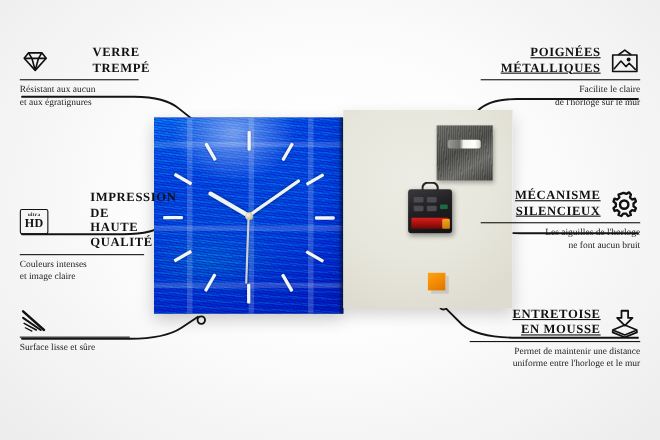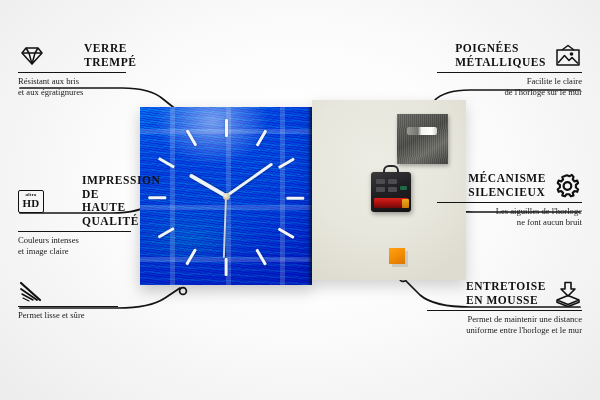--- a/index.html
+++ b/index.html
@@ -105,21 +105,21 @@
   .feature { position:absolute; }
   .feat-head { display:flex; align-items:center; gap:8px; }
   .feat-head.right { justify-content:flex-end; }
   .feat-title {
     font-family:"Liberation Serif", serif;
     font-weight:bold; font-size:11.5px; line-height:13.5px;
     letter-spacing:.55px; color:#111; text-transform:uppercase;
     white-space:pre-line;
     margin-left:30px;
   }
-  .feat-title.ra { text-align:left; }
+  .feat-title.ra { text-align:right;text-decoration:underline; }
   .rule { height:1.4px; background:#141414; margin-top:3px; }
   .feat-sub {
     font-family:"Liberation Serif", serif;
     font-size:8.6px; line-height:10.6px; color:#1b1b1b; margin-top:3px;
     white-space:pre-line;
   }
   .feat-sub.ra { text-align:right; }
   .icon { flex:0 0 auto; display:block; }
 
   .hd-box {
@@ -212,21 +212,21 @@
       <svg class="icon" width="28" height="22" viewBox="0 0 28 22">
         <g fill="none" stroke="#111" stroke-width="1.5" stroke-linejoin="round">
           <path d="M4,8 L8,3 L20,3 L24,8 L14,19 Z"></path>
           <path d="M4,8 L24,8 M8,3 L11,8 L14,19 M20,3 L17,8 L14,19"></path>
         </g>
       </svg>
       <div class="feat-title">VERRE
 TREMPÉ</div>
     </div>
     <div class="rule" style="width:108px;"></div>
-    <div class="feat-sub">Résistant aux bris
+    <div class="feat-sub">Résistant aux aucun
 et aux égratignures</div>
   </div>
 
   <div class="feature" style="left:18px; top:174px; width:150px;">
     <div class="feat-head">
       <div class="hd-box icon">
         <span class="hd-ultra">ultra</span>
         <span class="hd-main">HD</span>
       </div>
       <div class="feat-title">IMPRESSION DE
@@ -242,21 +242,21 @@
       <svg class="icon" width="28" height="22" viewBox="0 0 28 22">
         <g stroke="#111" stroke-linecap="round" fill="none">
           <path d="M3,2 L22,19" stroke-width="2.2"></path>
           <path d="M3,8 L19,19" stroke-width="1.9"></path>
           <path d="M4,13 L15,19" stroke-width="1.5"></path>
           <path d="M5,17 L11,20" stroke-width="1.1"></path>
         </g>
       </svg>
     </div>
     <div class="rule" style="width:100px;"></div>
-    <div class="feat-sub">Permet lisse et sûre</div>
+    <div class="feat-sub">Surface lisse et sûre</div>
   </div>
 
   <div class="feature" style="left:437px; top:42px; width:145px;">
     <div class="feat-head right">
       <div class="feat-title ra">POIGNÉES
 MÉTALLIQUES</div>
       <svg class="icon" width="28" height="24" viewBox="0 0 28 24">
         <g fill="none" stroke="#111" stroke-width="1.5" stroke-linejoin="round">
           <path d="M8,6 L14,1.5 L20,6"></path>
           <rect x="3" y="6" width="22" height="15"></rect>

